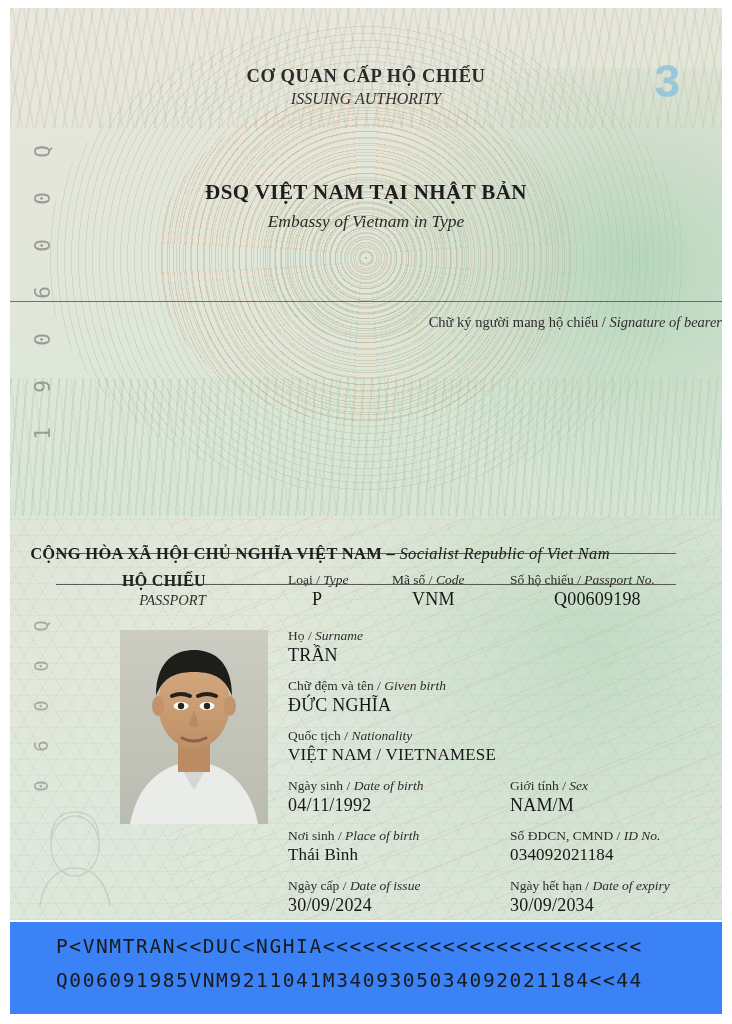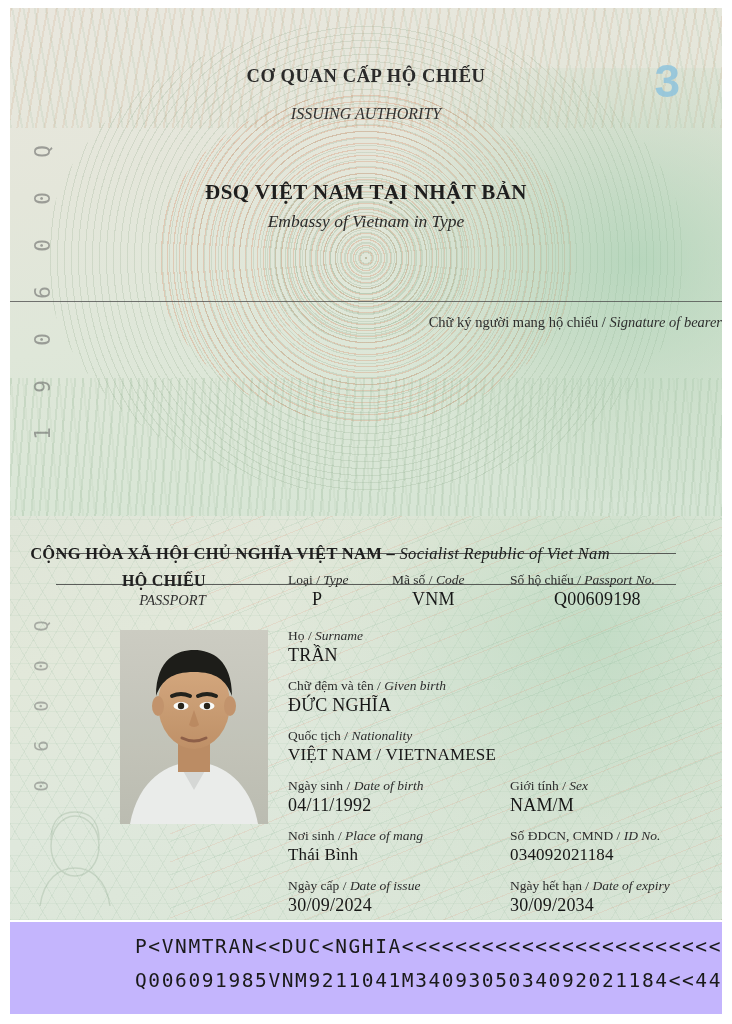--- a/index.html
+++ b/index.html
@@ -131,21 +131,21 @@
     font-weight: bold;
     font-size: 18.5px;
     letter-spacing: 0.6px;
     color: #2a2a2a;
   }
   .auth-en {
     font-family: "Liberation Serif", serif;
     font-style: italic;
     font-size: 16px;
     color: #333;
-    margin-top: 18px;
+    margin-top: 3px;
   }
 
   .embassy-block {
     position: absolute;
     left: 0; right: 0;
     top: 172px;
     text-align: center;
   }
   .embassy-vi {
     font-family: "Liberation Serif", serif;
@@ -304,24 +304,23 @@
   }
   .val.sm { font-size: 17px; }
 
   
   .mrz {
     position: absolute;
     left: 10px;
     top: 922px;
     width: 712px;
     height: 92px;
-    background: #c4b5fd;
+    background: #3b82f6;
     padding-top: 8px;
     box-sizing: border-box;
-    text-align: right;
   }
   .mrz-line {
     font-family: "DejaVu Sans Mono", monospace;
     font-size: 19.5px;
     letter-spacing: 1.6px;
     color: #1a1a1a;
     margin-left: 46px;
     line-height: 34px;
     white-space: pre;
   }
@@ -475,21 +474,21 @@
       <div class="lbl"><span>Ngày sinh</span> / <i>Date of birth</i></div>
       <div class="val">04/11/1992</div>
     </div>
 
     <div class="fld" style="left:500px; top:262px;">
       <div class="lbl"><span>Giới tính</span> / <i>Sex</i></div>
       <div class="val">NAM/M</div>
     </div>
 
     <div class="fld" style="left:278px; top:312px;">
-      <div class="lbl"><span>Nơi sinh</span> / <i>Place of mang</i></div>
+      <div class="lbl"><span>Nơi sinh</span> / <i>Place of birth</i></div>
       <div class="val sm">Thái Bình</div>
     </div>
 
     <div class="fld" style="left:500px; top:312px;">
       <div class="lbl"><span>Số ĐDCN, CMND</span> / <i>ID No.</i></div>
       <div class="val sm">034092021184</div>
     </div>
 
     <div class="fld" style="left:278px; top:362px;">
       <div class="lbl"><span>Ngày cấp</span> / <i>Date of issue</i></div>

